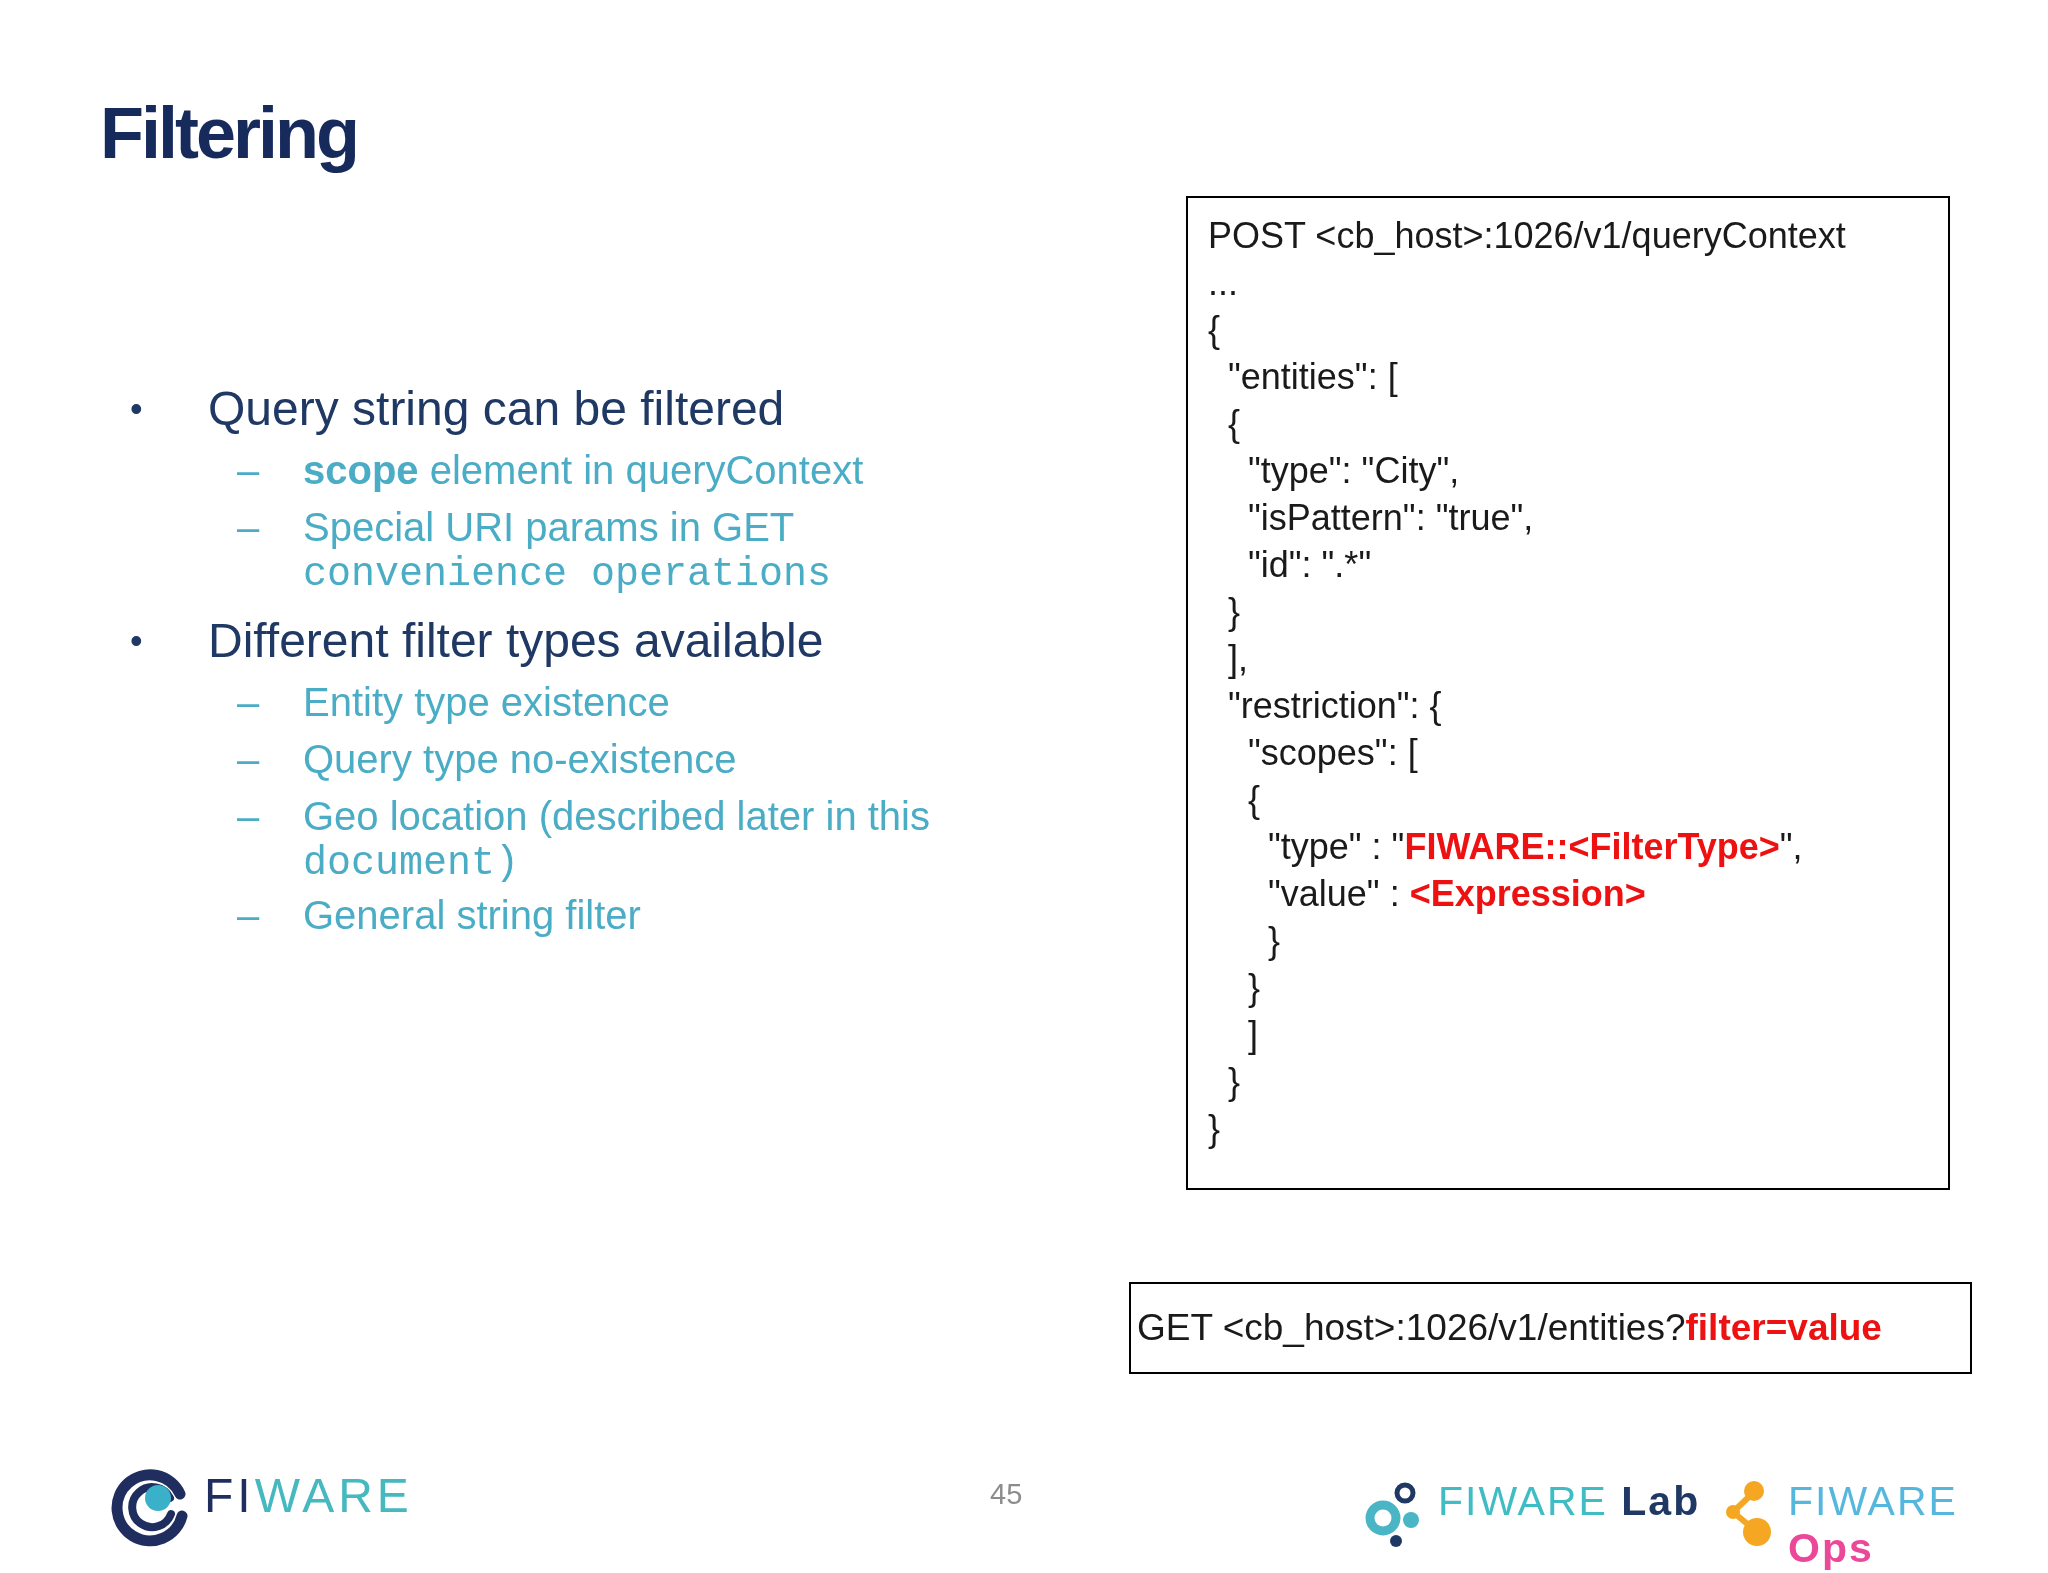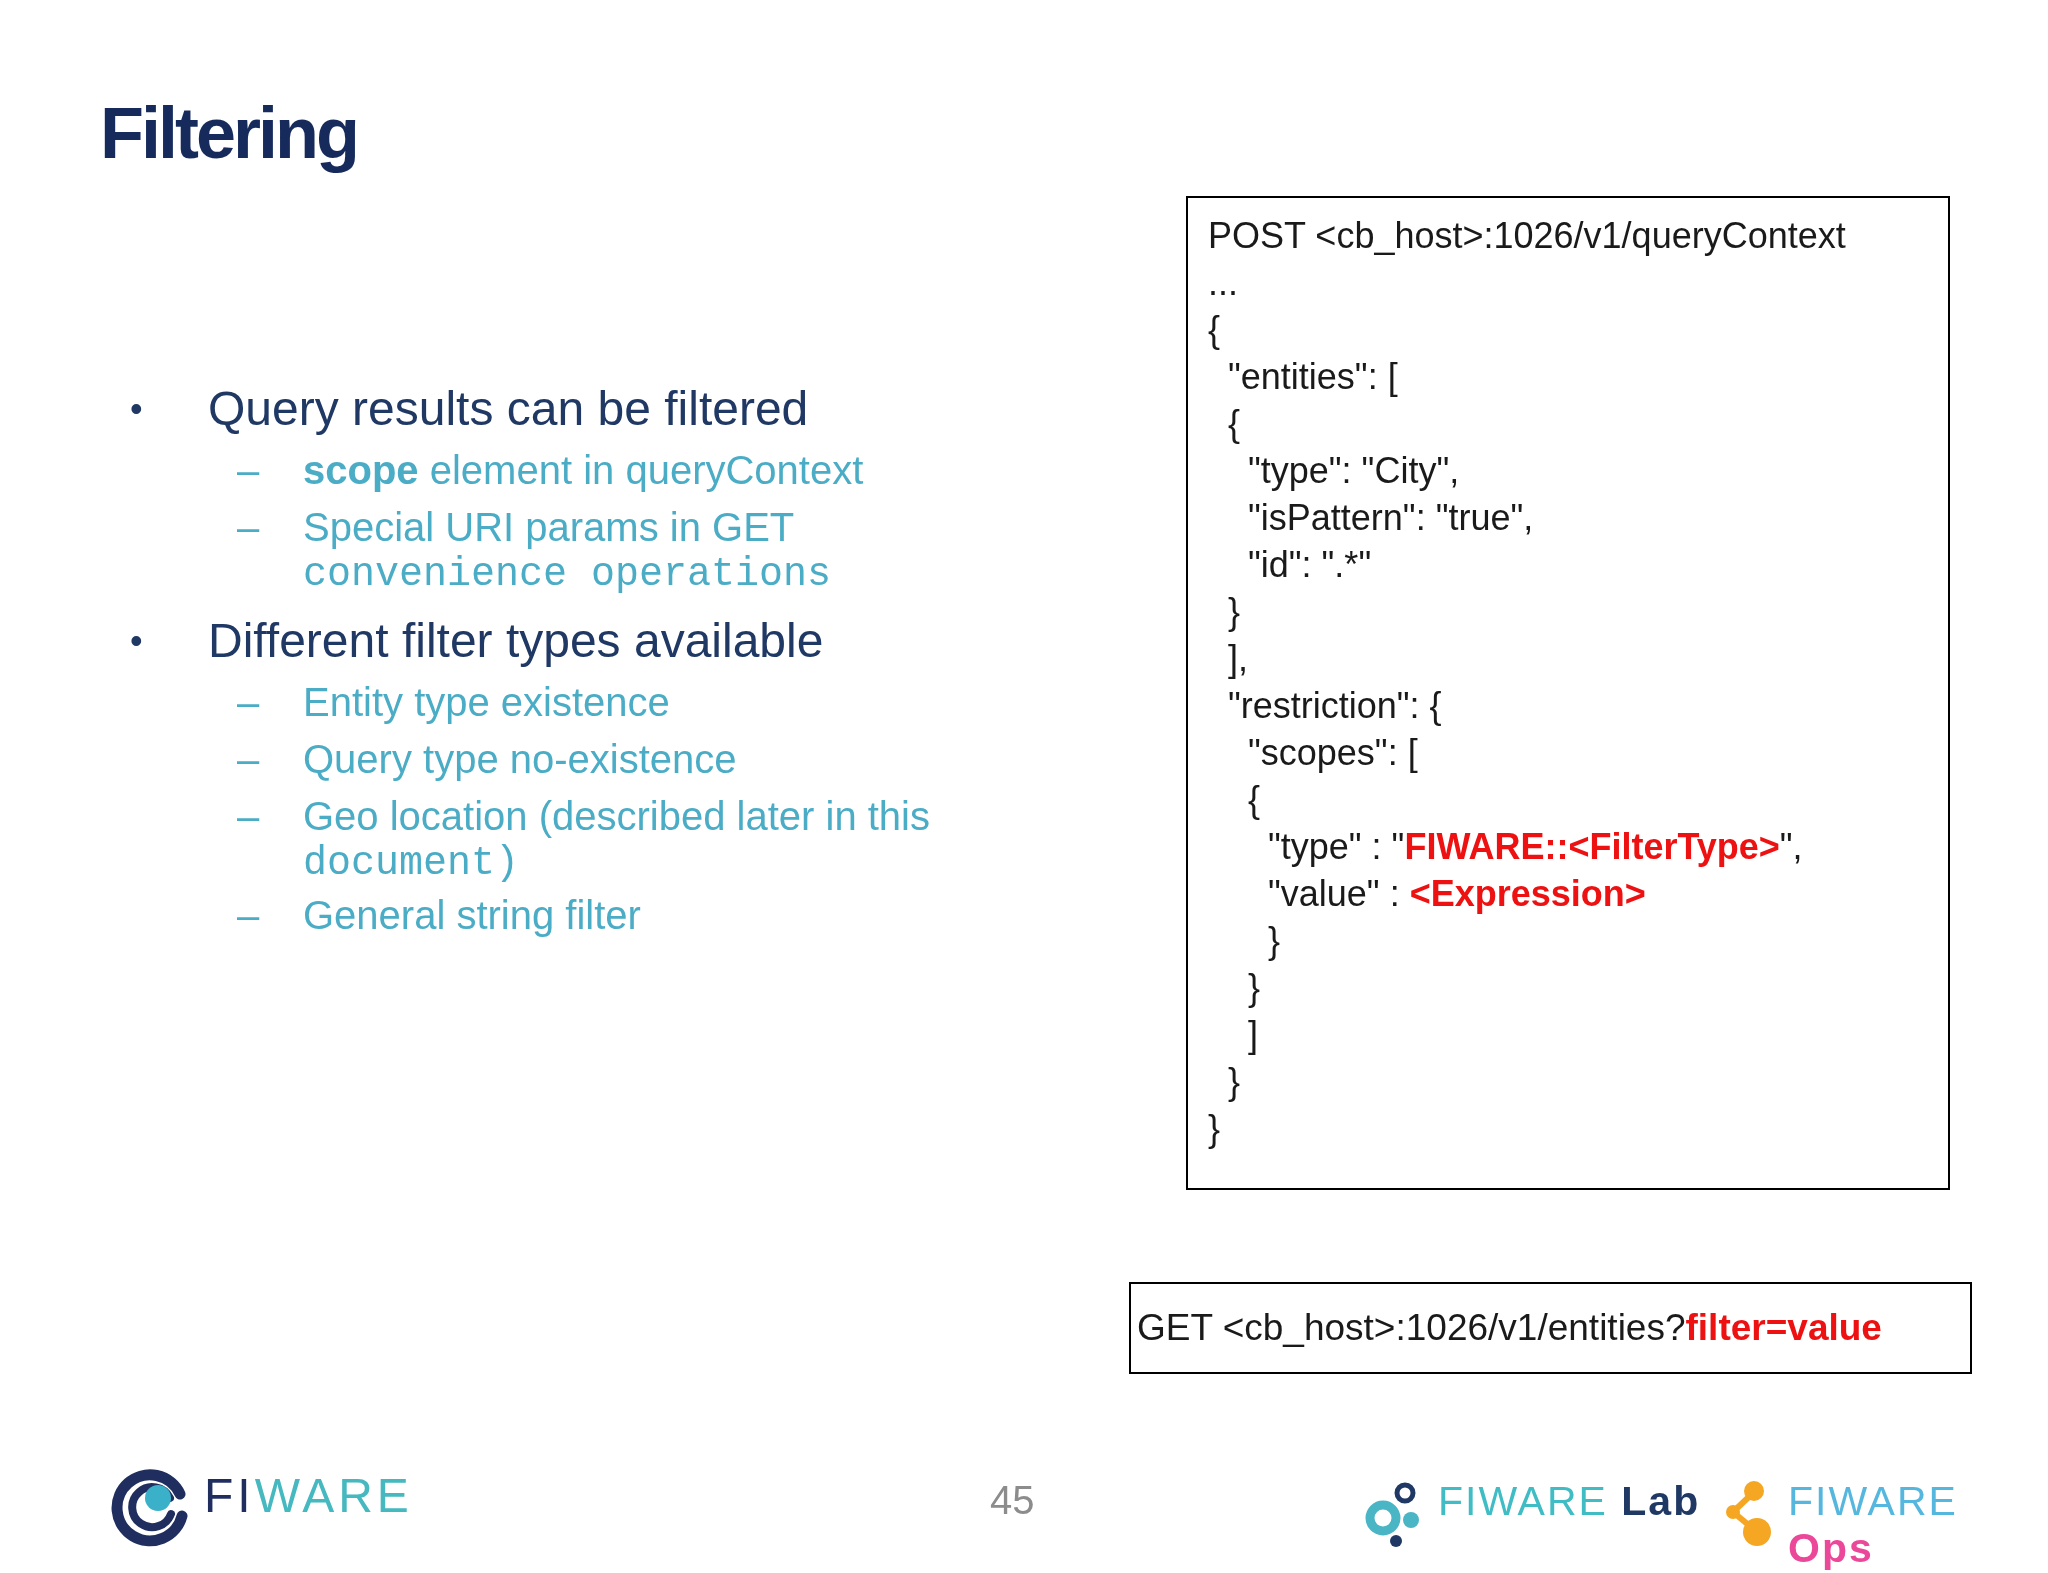--- a/index.html
+++ b/index.html
@@ -33,21 +33,21 @@
   .code-line { font-size:36px; line-height:47px; color:#1a1a1a; white-space:pre; }
   .red { color:#ee1111; font-weight:bold; }
   
   .get-box {
     position:absolute; left:1129px; top:1282px; width:843px; height:92px;
     border:2px solid #000; box-sizing:border-box; background:#fff;
     display:flex; align-items:center; padding-left:6px;
     font-size:37px; color:#1a1a1a; white-space:pre;
   }
   
-  .page-num { position:absolute; left:990px; top:1478px; font-size:40px; color:#8c8c8c; }
+  .page-num { position:absolute; left:990px; top:1478px; font-size:29px; color:#8c8c8c; }
   .footer-logo { position:absolute; display:flex; align-items:flex-start; }
   .fiware-main { left:108px; top:1468px; }
   .fiware-main .word { font-size:48px; letter-spacing:4px; margin-left:12px; }
   .fiware-main .fi { color:#1f2e5e; }
   .fiware-main .ware { color:#46b8c0; }
   .lab-logo { left:1362px; top:1478px; }
   .ops-logo { left:1722px; top:1478px; }
   .lab-logo .word, .ops-logo .word { font-size:41px; letter-spacing:2px; margin-left:10px; }
   .lab-fi { color:#3fbcc4; }
   .lab-word { color:#1f3864; font-weight:bold; }
@@ -58,21 +58,21 @@
 </head>
 <body>
 
 <div class="slide">
 
   <div class="title">Filtering</div>
 
   <div class="bullets">
       <div class="row l1">
         <span class="m">•</span>
-        <span class="t">Query results can be filtered</span>
+        <span class="t">Query string can be filtered</span>
       </div>
       <div class="row l2">
         <span class="m">–</span>
         <span class="t"><b>scope</b> element in queryContext</span>
       </div>
       <div class="row l2">
         <span class="m">–</span>
         <span class="t">Special URI params in GET</span>
       </div>
       <div class="row l2 cont">

